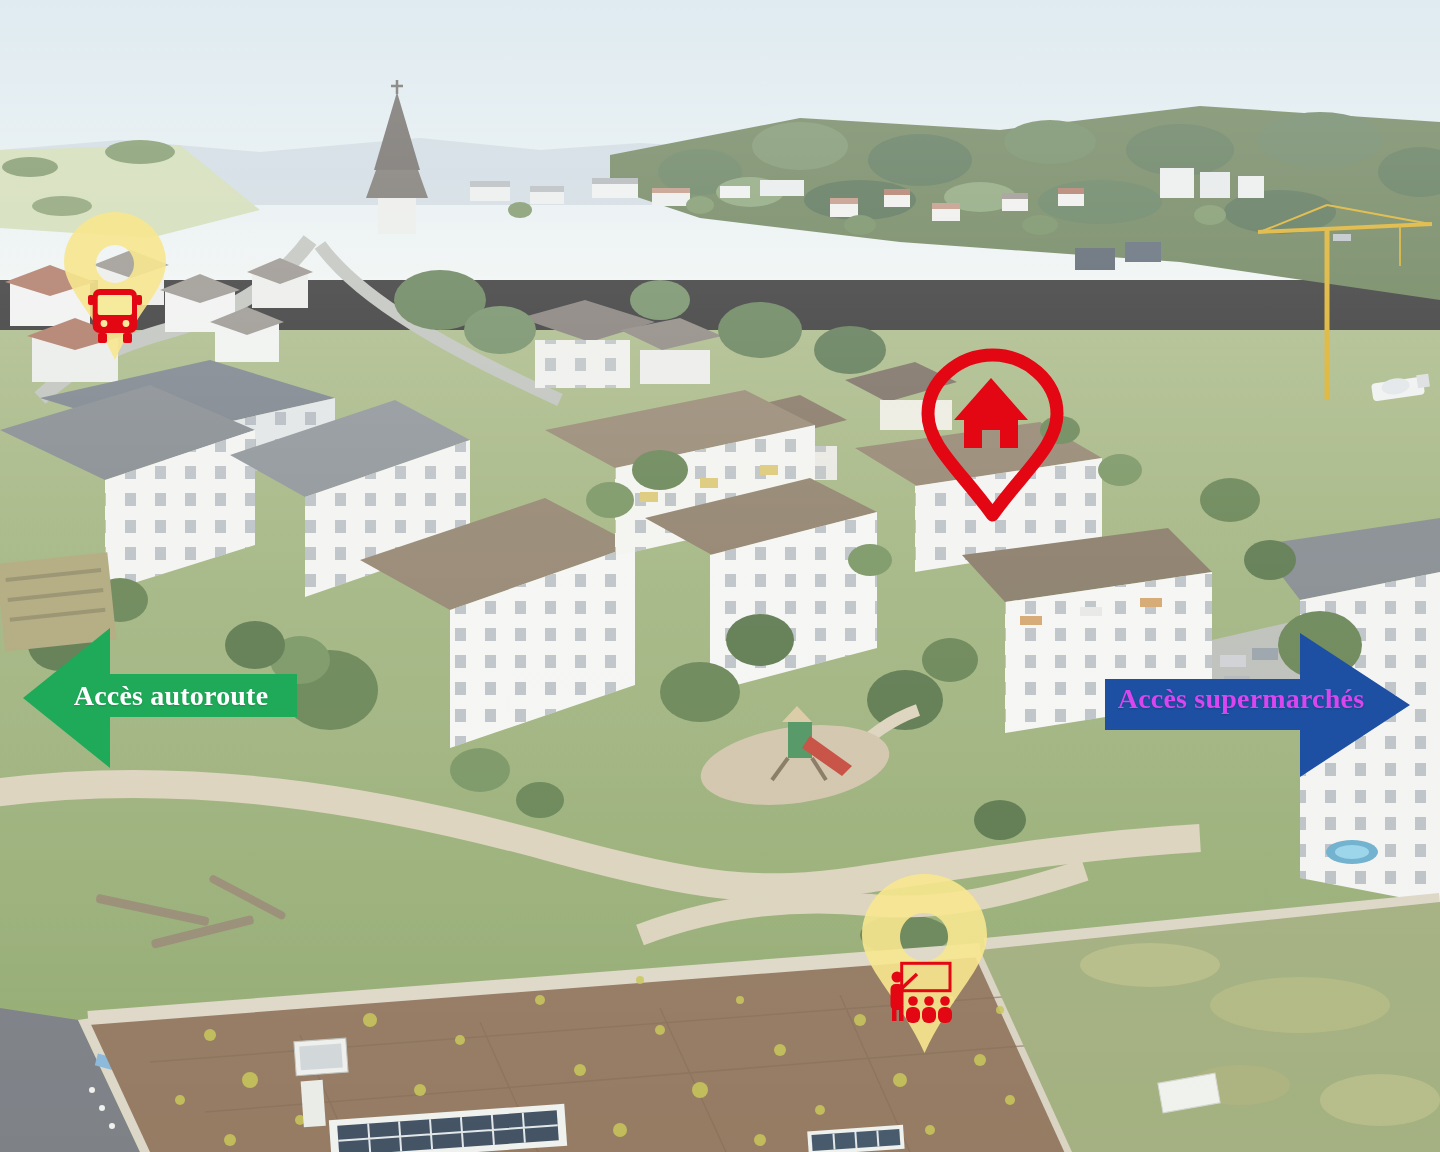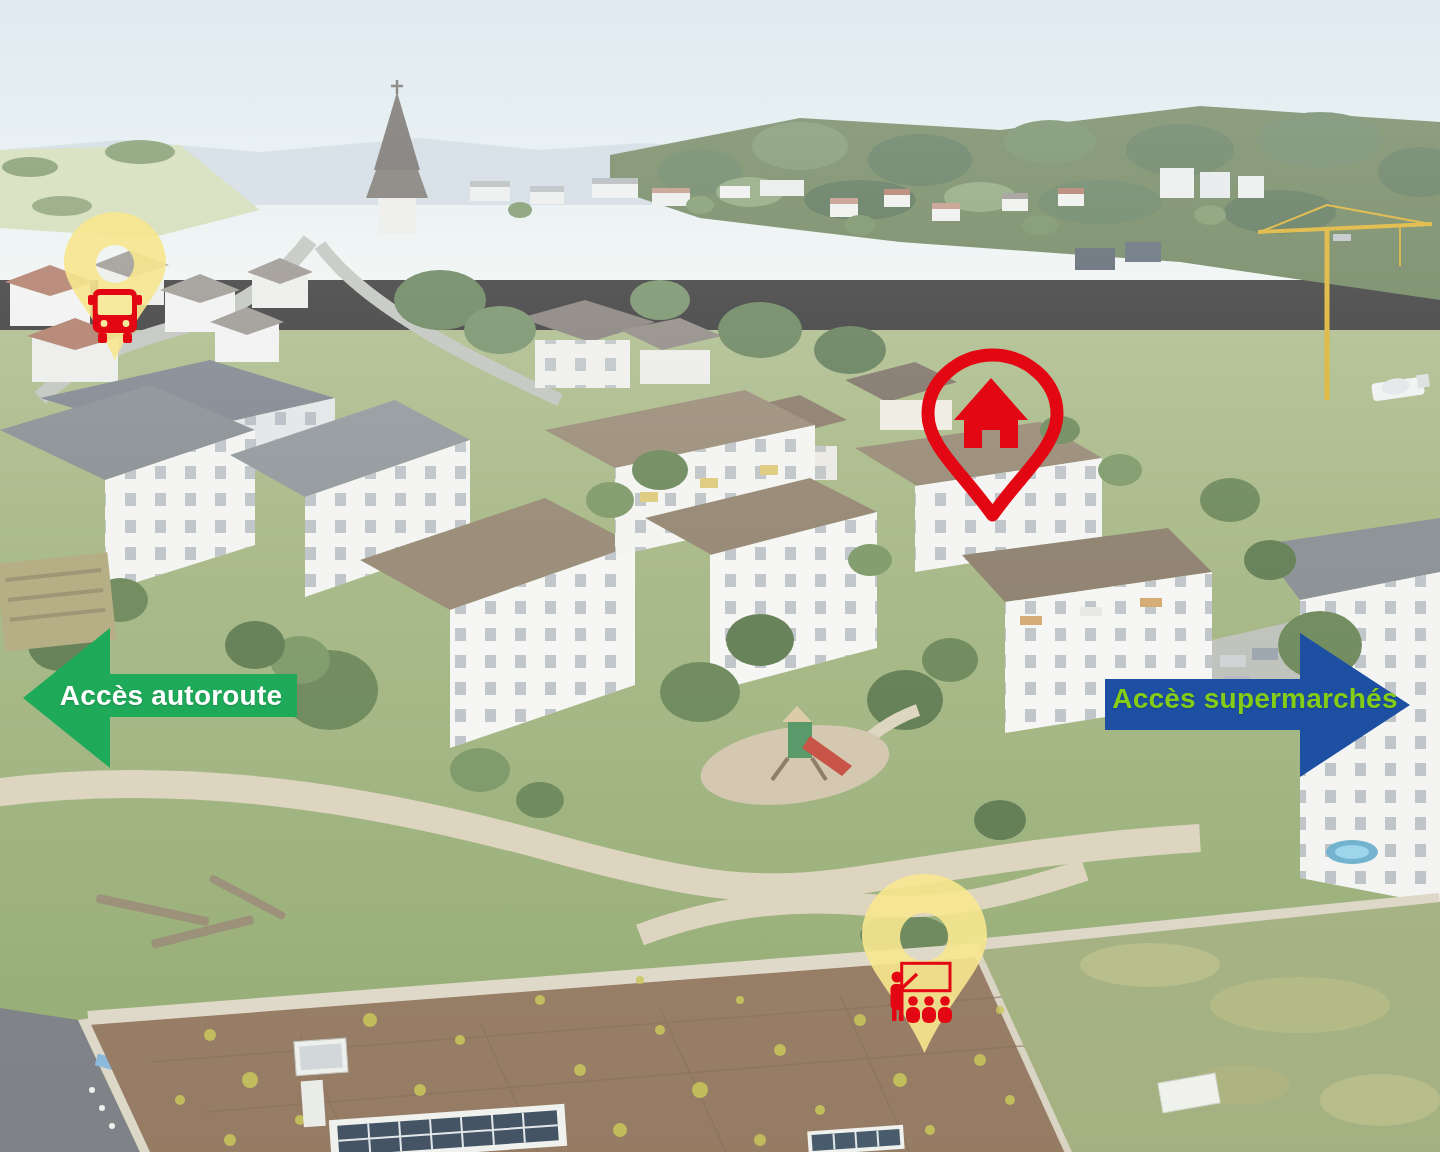--- a/index.html
+++ b/index.html
@@ -1,17 +1,17 @@
 <!DOCTYPE html>
 <html><head>
 <meta charset="utf-8">
 <style>
   html,body{margin:0;padding:0;background:#222;}
   .stage{position:relative;width:1440px;height:1152px;overflow:hidden;
-         font-family:Liberation Sans, sans-serif;}
+         font-family:Liberation Serif, serif;}
   .bg{position:absolute;left:0;top:0;}
   .anno{position:absolute;}
   .arrow-label{position:absolute;display:flex;align-items:center;justify-content:center;
     font-weight:bold;font-size:28px;letter-spacing:.2px;white-space:nowrap;
     text-shadow:0 1px 2px rgba(0,0,0,.18);}
 </style>
 </head>
 <body>
 
 <div class="stage">
@@ -360,21 +360,21 @@
     <svg width="300" height="140" viewBox="0 0 300 140">
       <polygon points="23,70 110,0 110,46 297,46 297,89 110,89 110,140" fill="#1FAA59"></polygon>
     </svg>
     <div class="arrow-label" style="left:56px;top:46px;width:230px;height:43px;color:#fff">Accès autoroute</div>
   </div>
 
   <div class="anno" style="left:1105px;top:633px;width:310px;height:145px">
     <svg width="310" height="145" viewBox="0 0 310 145">
       <polygon points="0,46 195,46 195,0 305,72 195,144 195,97 0,97" fill="#1D4FA3"></polygon>
     </svg>
-    <div class="arrow-label" style="left:16px;top:46px;width:268px;height:40px;color:#84cc16">Accès supermarchés</div>
+    <div class="arrow-label" style="left:2px;top:46px;width:268px;height:40px;color:#d946ef">Accès supermarchés</div>
   </div>
 
   <svg class="anno" style="left:862px;top:874px" width="125" height="179" viewBox="0 0 125 179">
     <path fill-opacity="0.9" fill-rule="evenodd" d="M62.5,0 C28,0 0,27.5 0,61 C0,94 35.5,120 62.5,179 C89.5,120 125,94 125,61 C125,27.5 97,0 62.5,0 Z
              M62,39 a24,24 0 1 0 0.01,0 Z" fill="#F7E78F"></path>
     <g fill="#E30613">
       <g fill="none" stroke-width="3" stroke="#E30613">
         <rect x="39.7" y="89.3" width="48.3" height="27.4"></rect>
         <line x1="38" y1="116" x2="55" y2="100" stroke-width="3.5"></line>
       </g>

